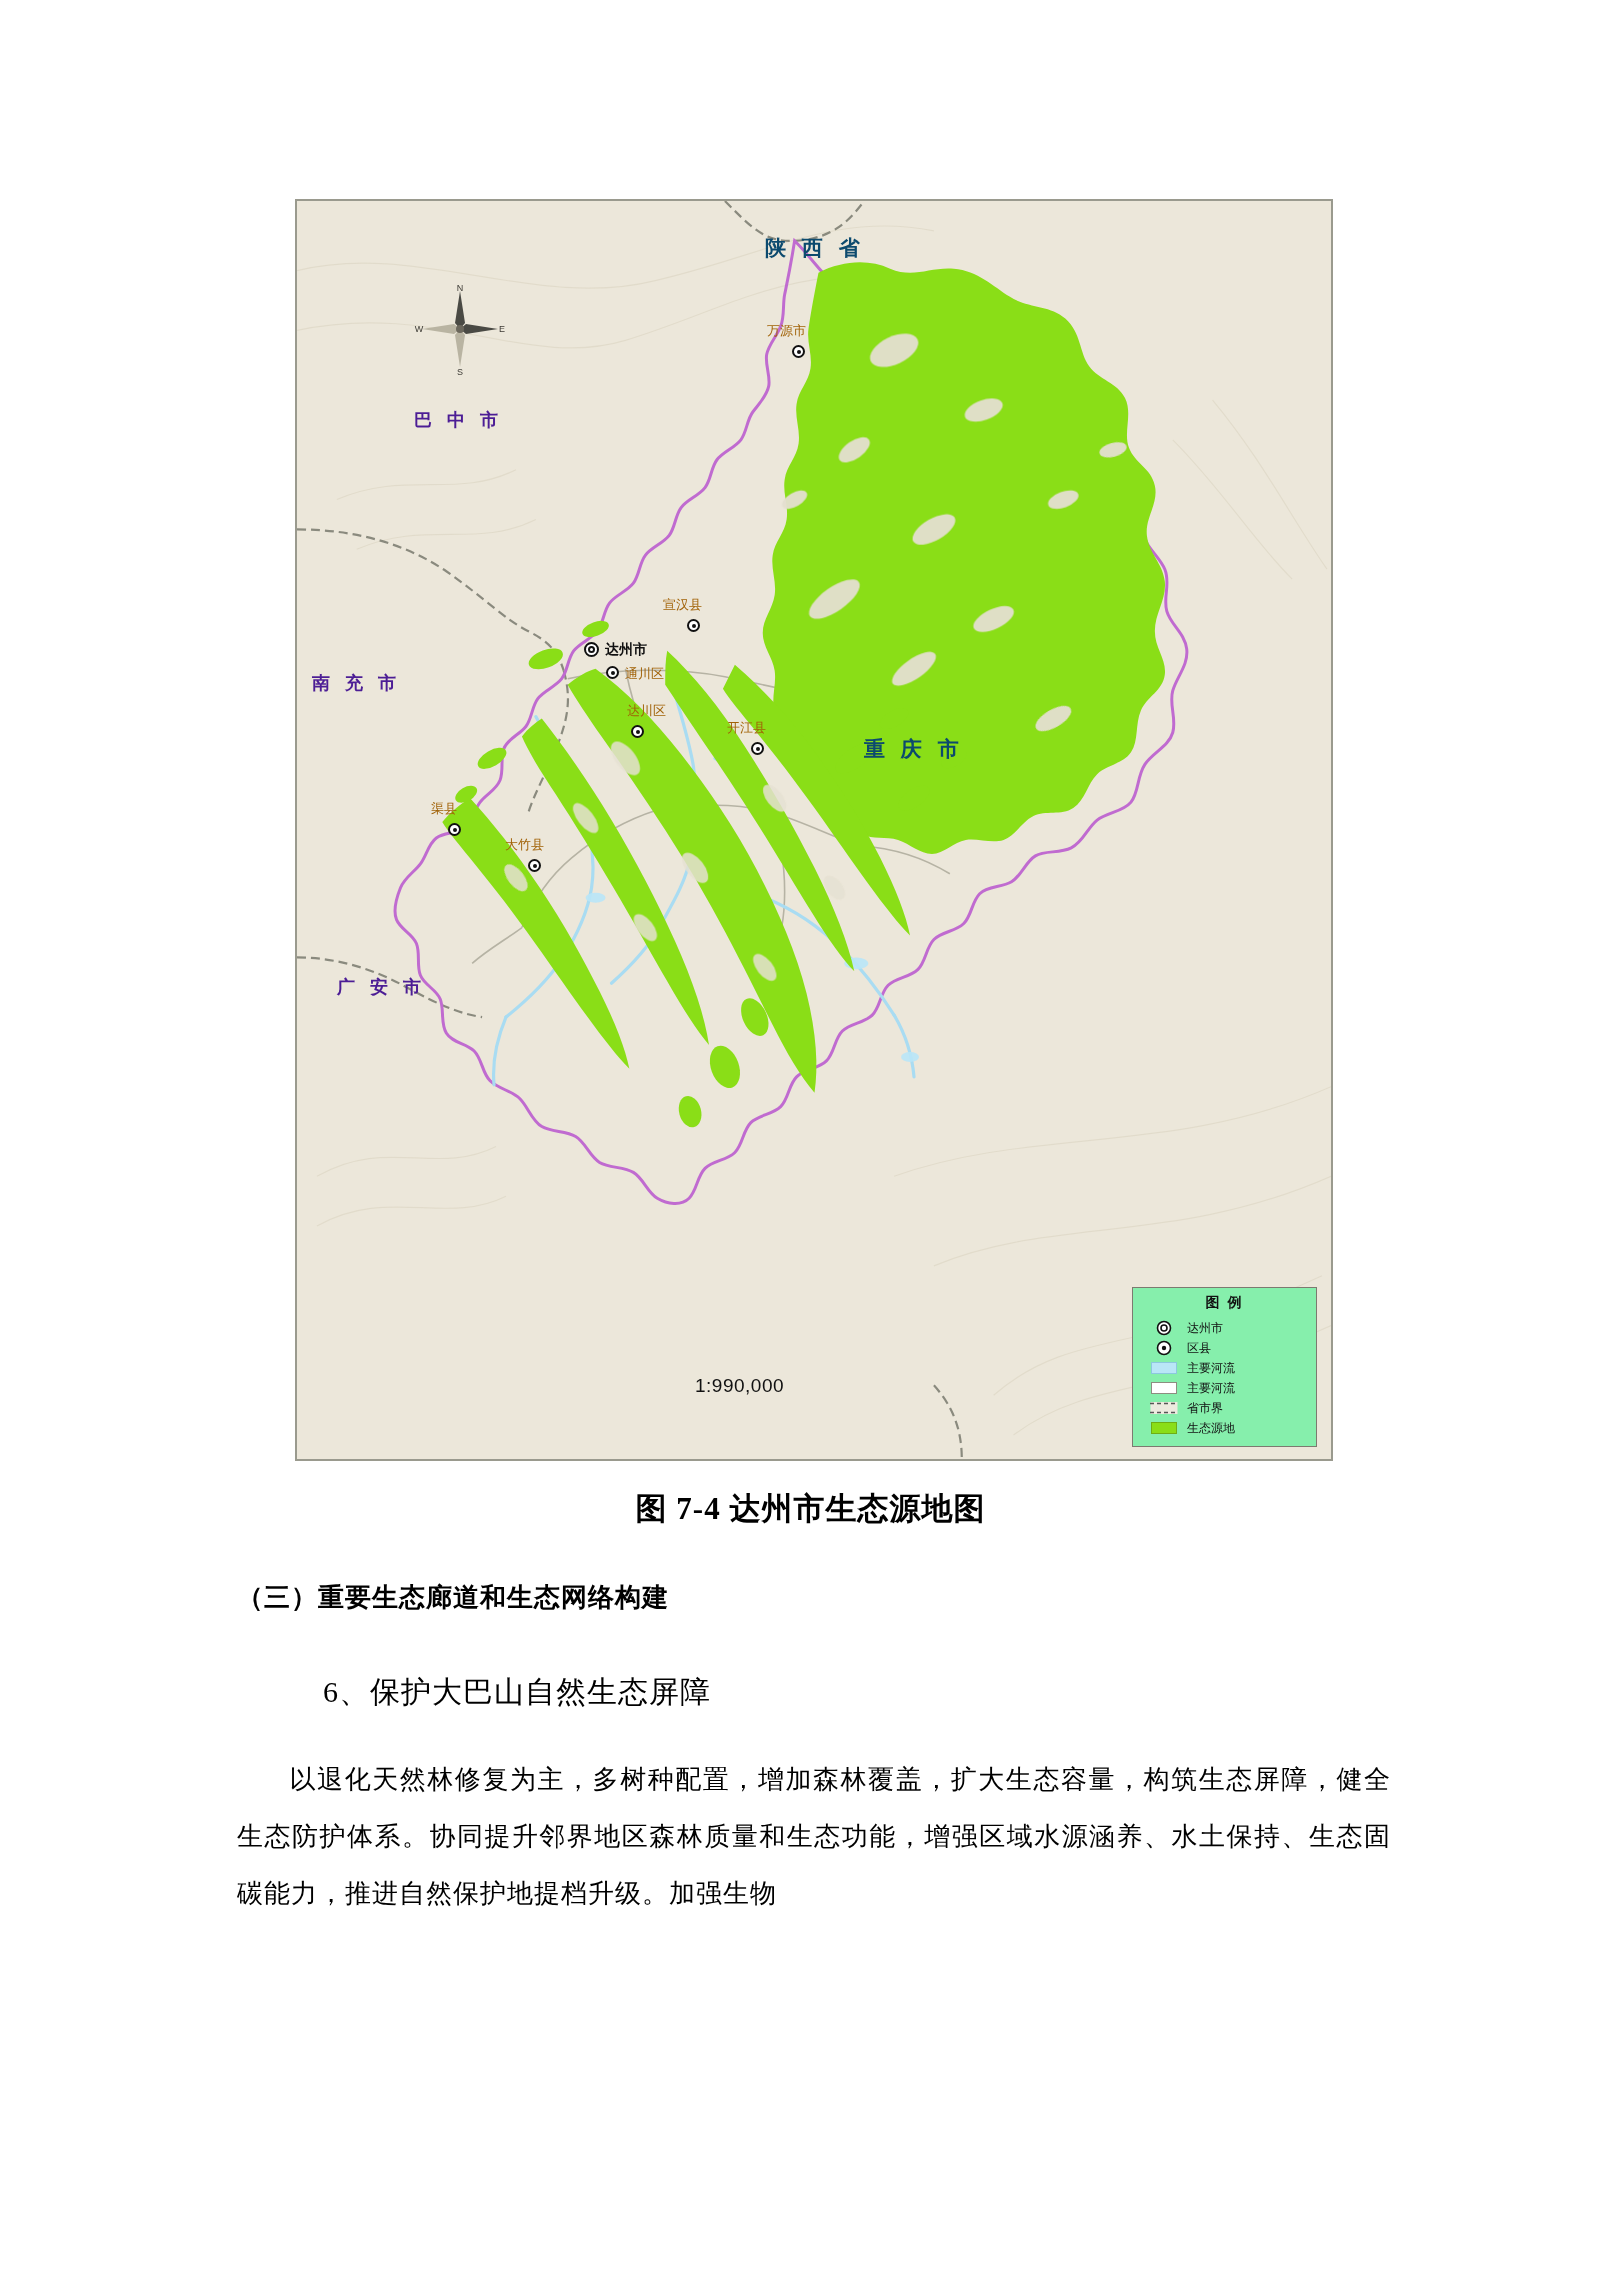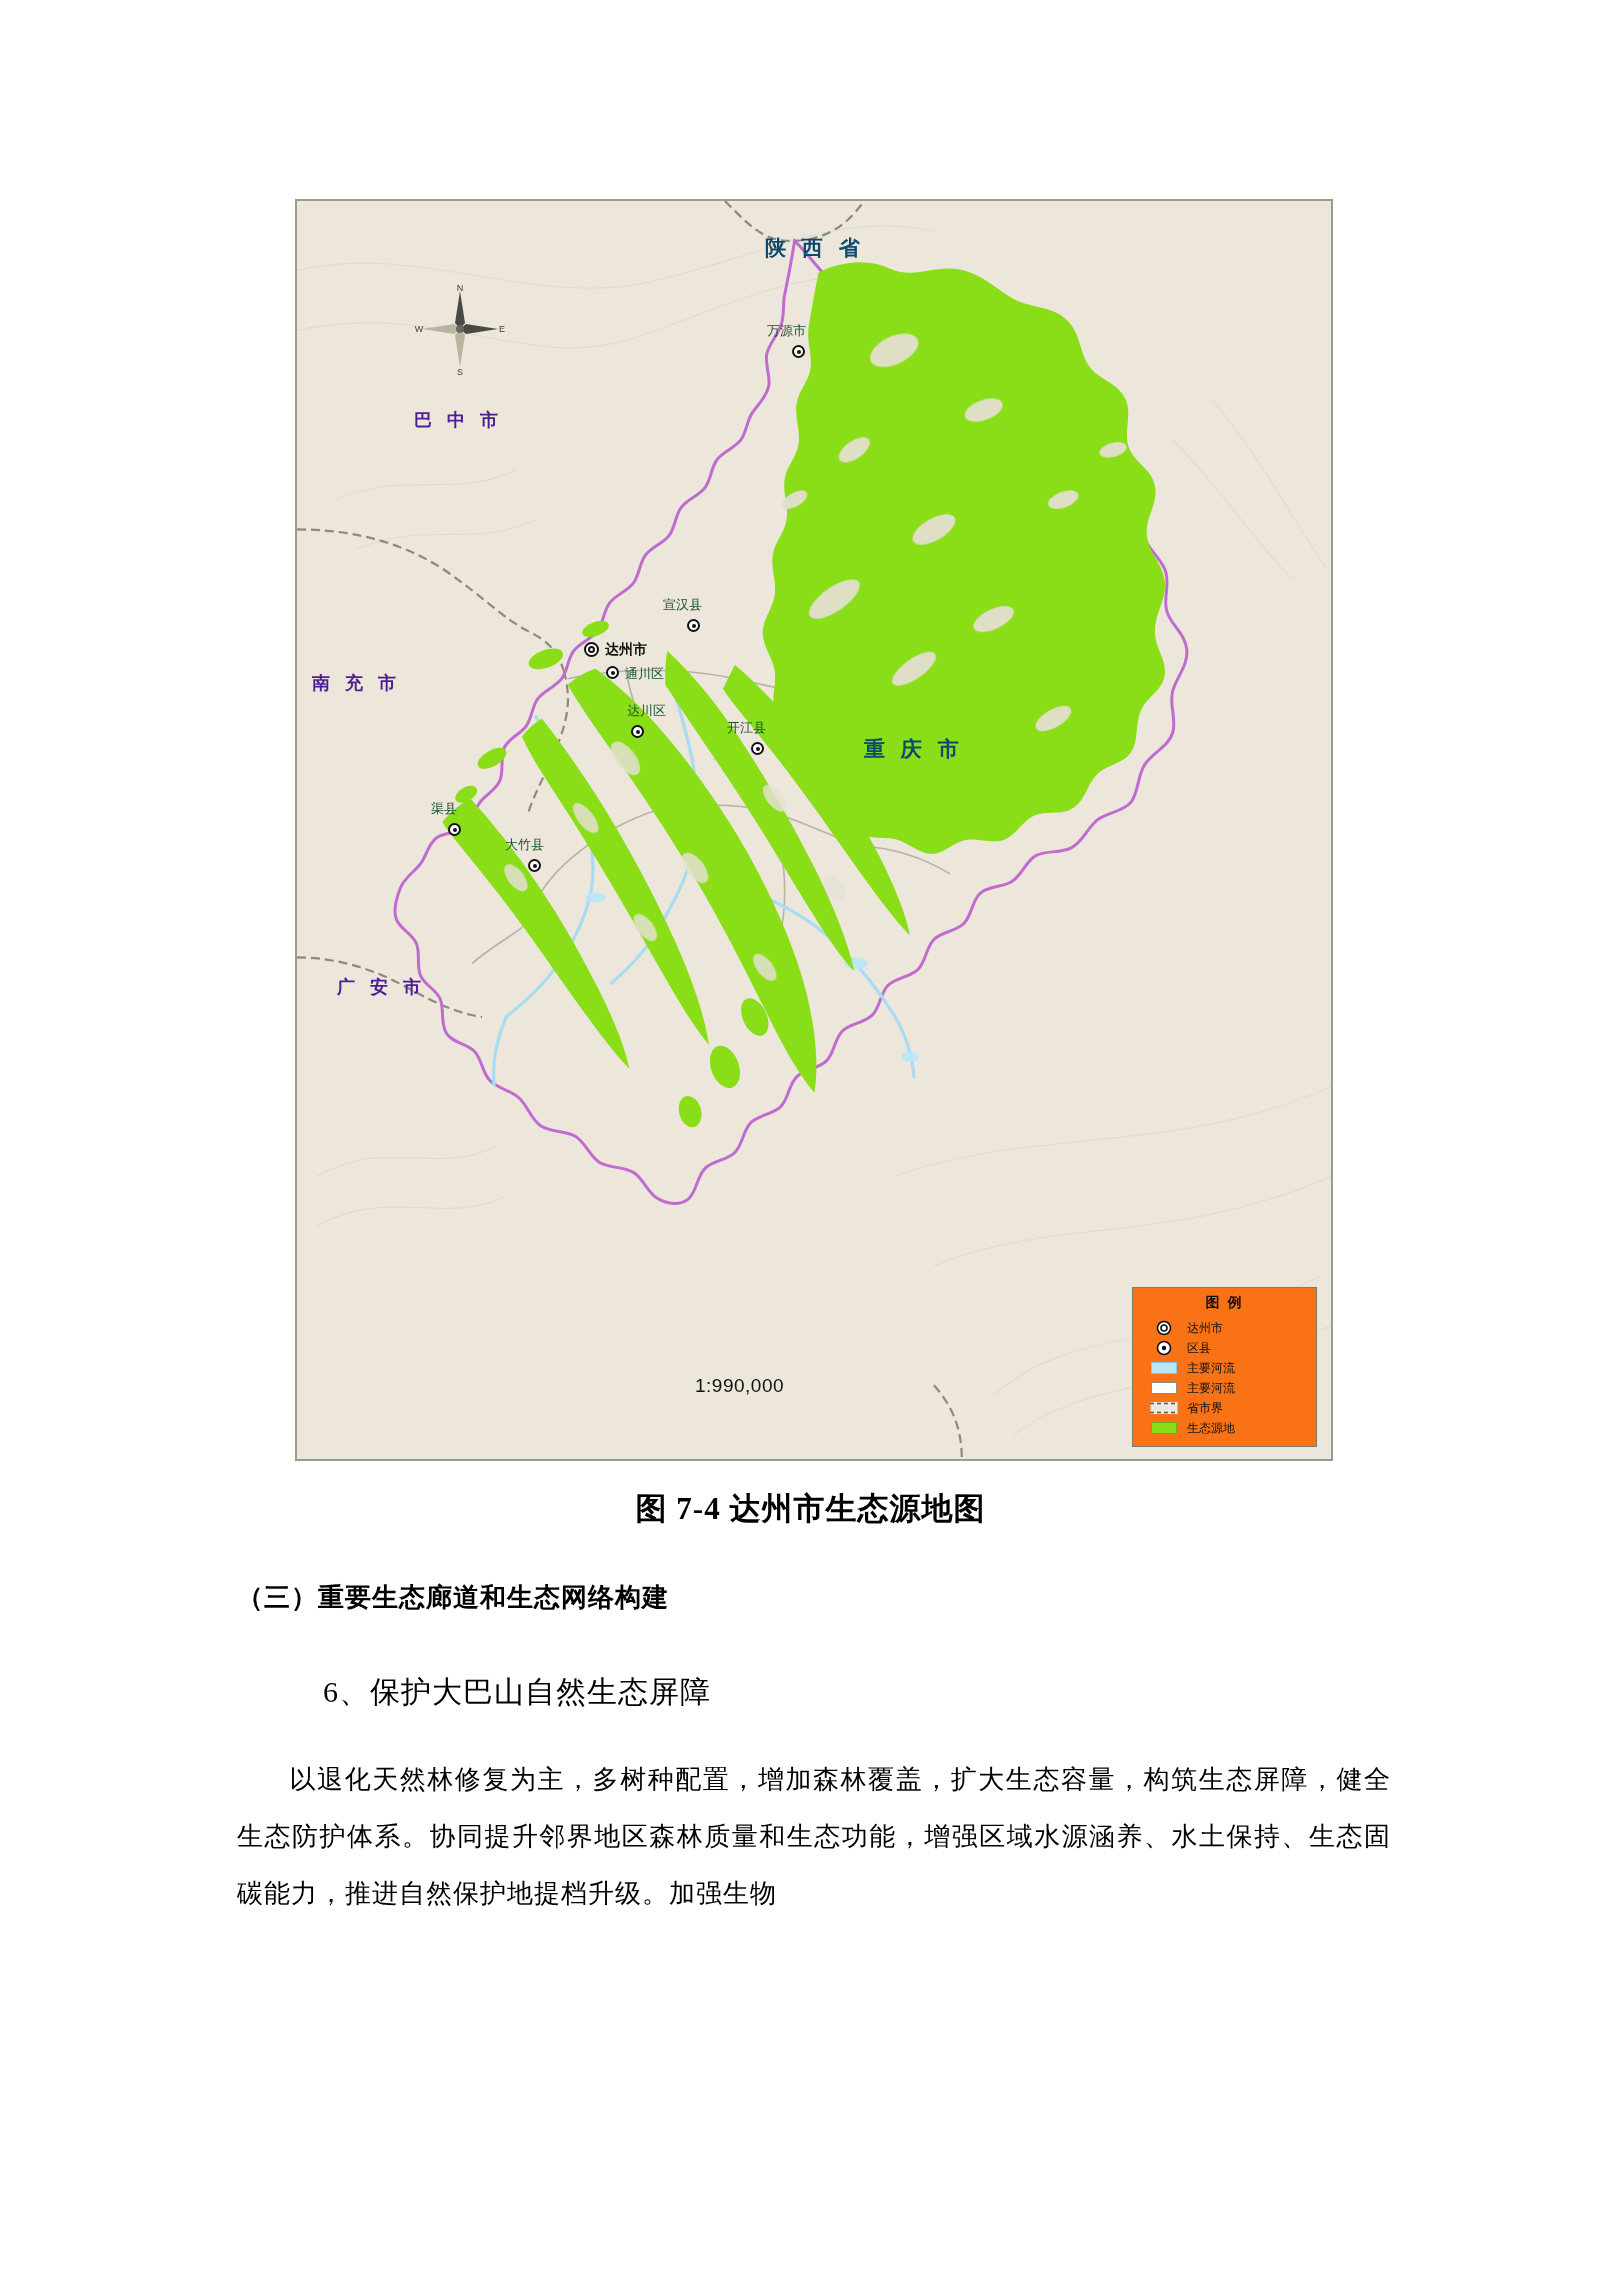--- a/index.html
+++ b/index.html
@@ -81,21 +81,21 @@
     font-weight: bold;
     letter-spacing: 5px;
   }
   .city-label {
     color: #111;
     font-size: 14px;
     font-weight: bold;
     letter-spacing: 0px;
   }
   .county-label {
-    color: #14532d;
+    color: #a16207;
     font-size: 13px;
     letter-spacing: 0px;
   }
   .dot-outer {
     position: absolute;
     width: 13px; height: 13px;
     border: 2px solid #111;
     border-radius: 50%;
     background: #fff;
     box-sizing: border-box;
@@ -145,21 +145,21 @@
     color: #111;
     letter-spacing: 0.5px;
   }
 
   
   .legend {
     position: absolute;
     right: 14px;
     bottom: 12px;
     width: 185px;
-    background: #f97316;
+    background: #86efac;
     border: 1px solid #7d7a70;
     padding: 6px 8px 8px 8px;
     box-sizing: border-box;
     font-family: "Liberation Sans", sans-serif;
   }
   .legend-title {
     text-align: center;
     font-size: 14px;
     font-weight: bold;
     color: #111;

